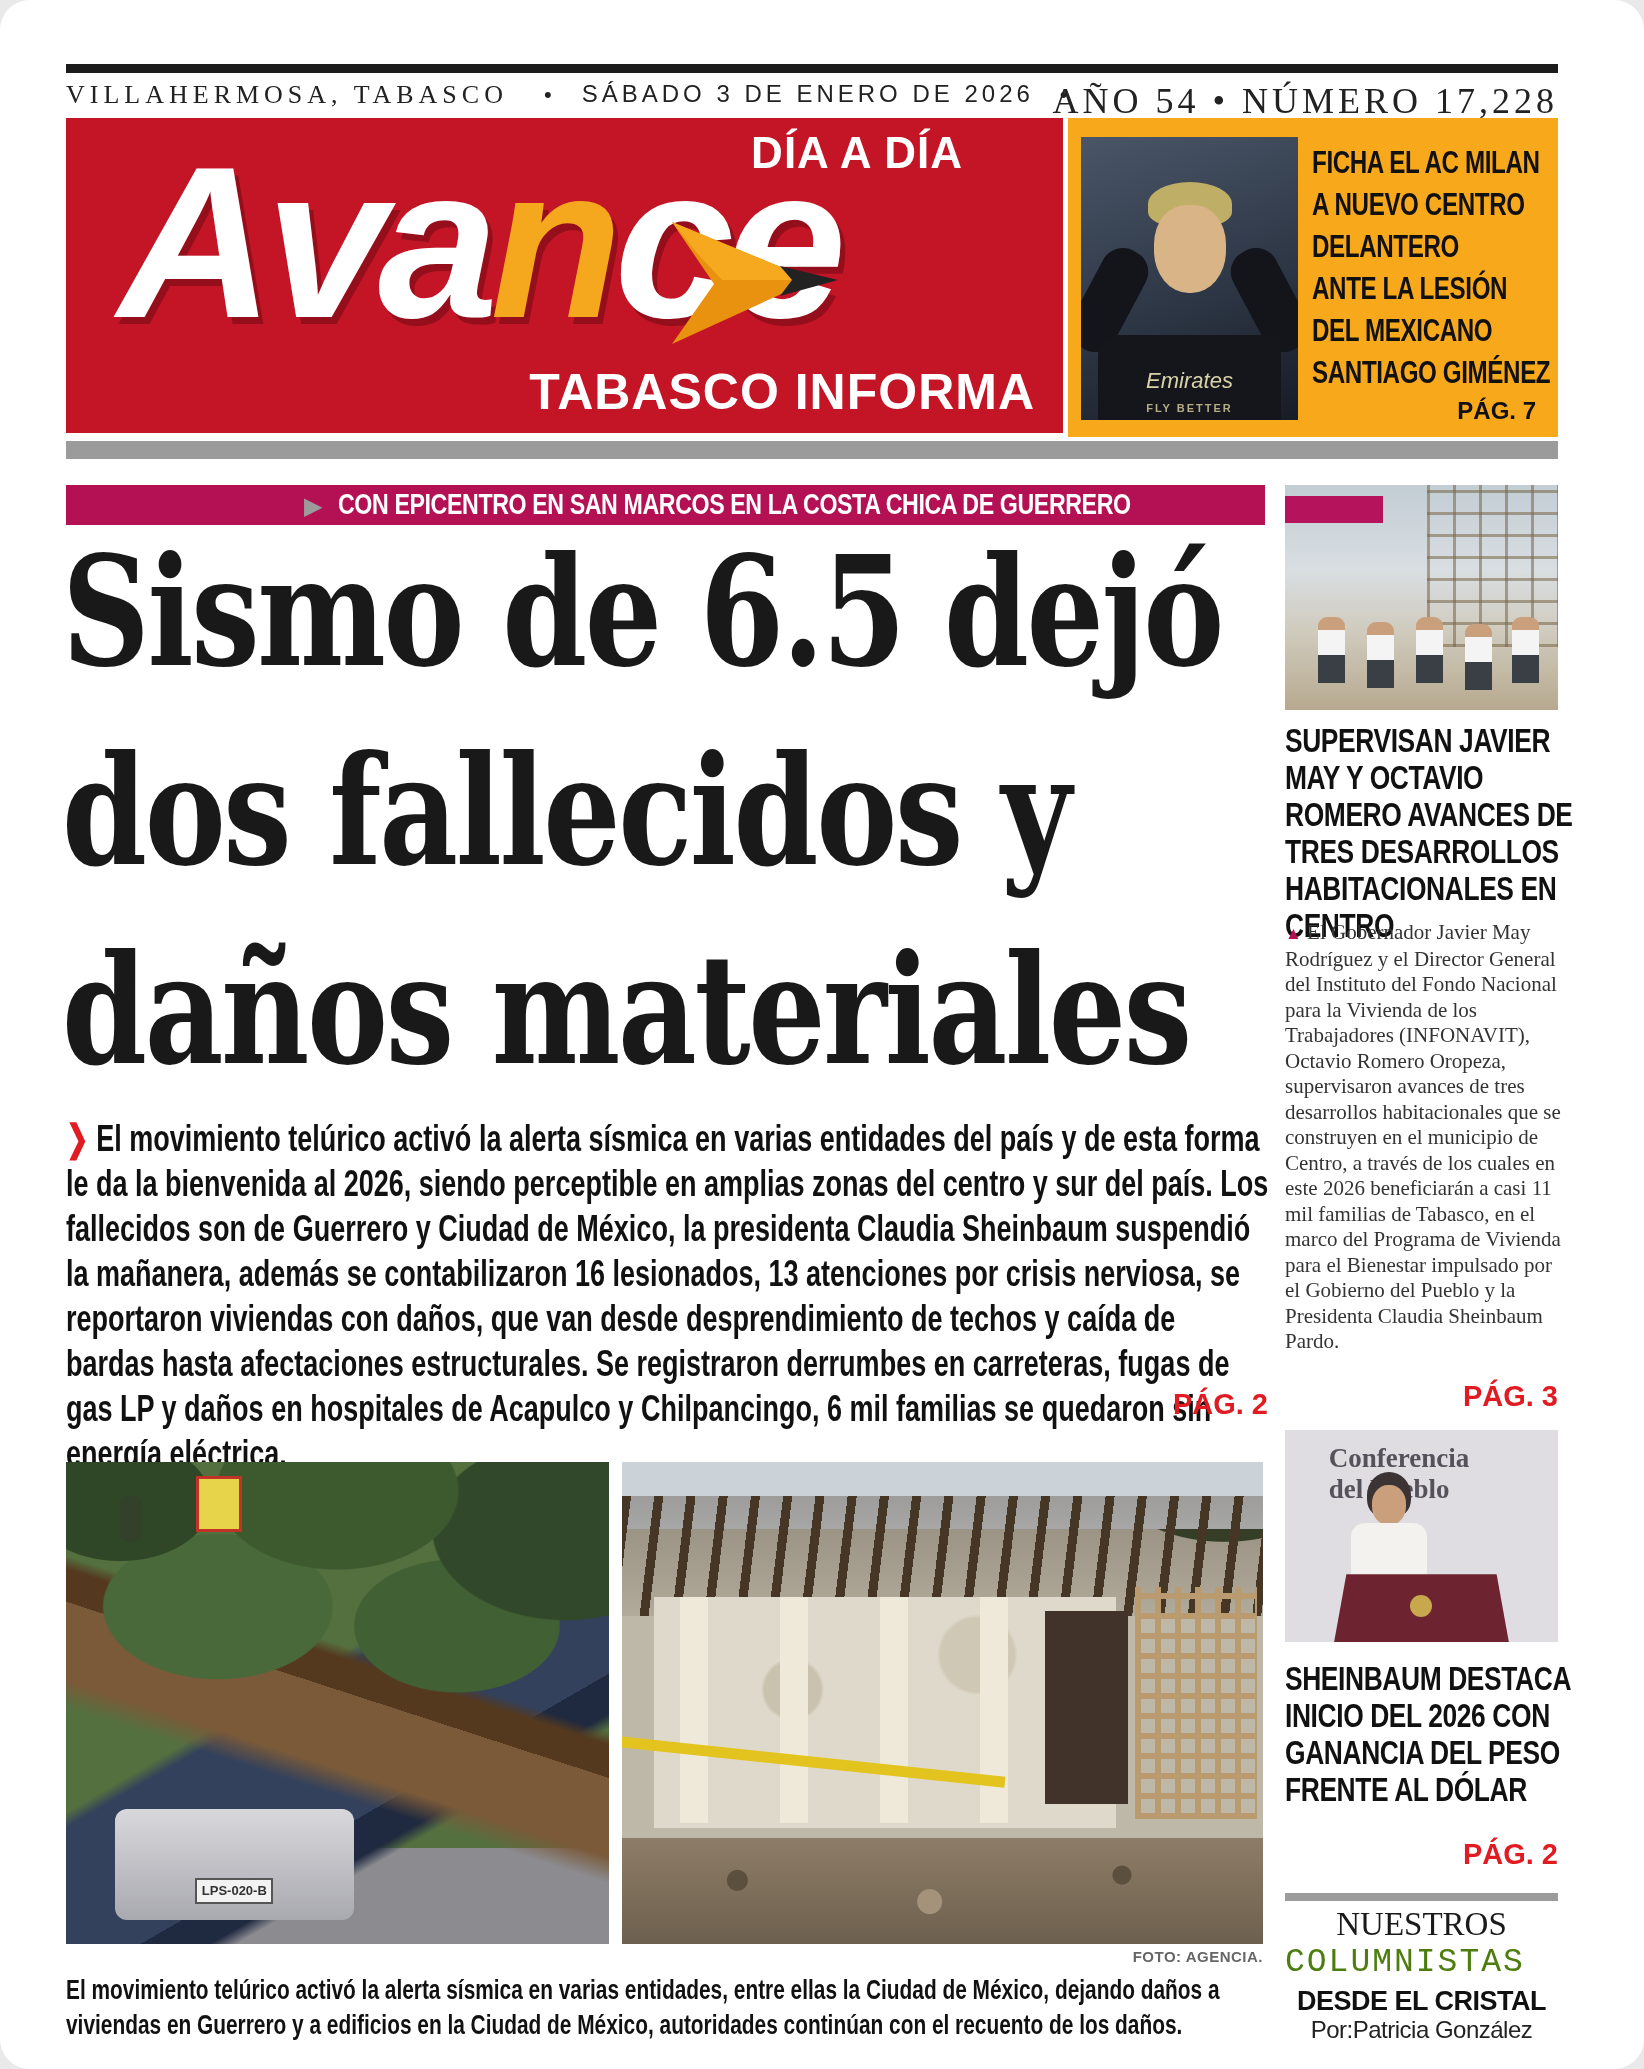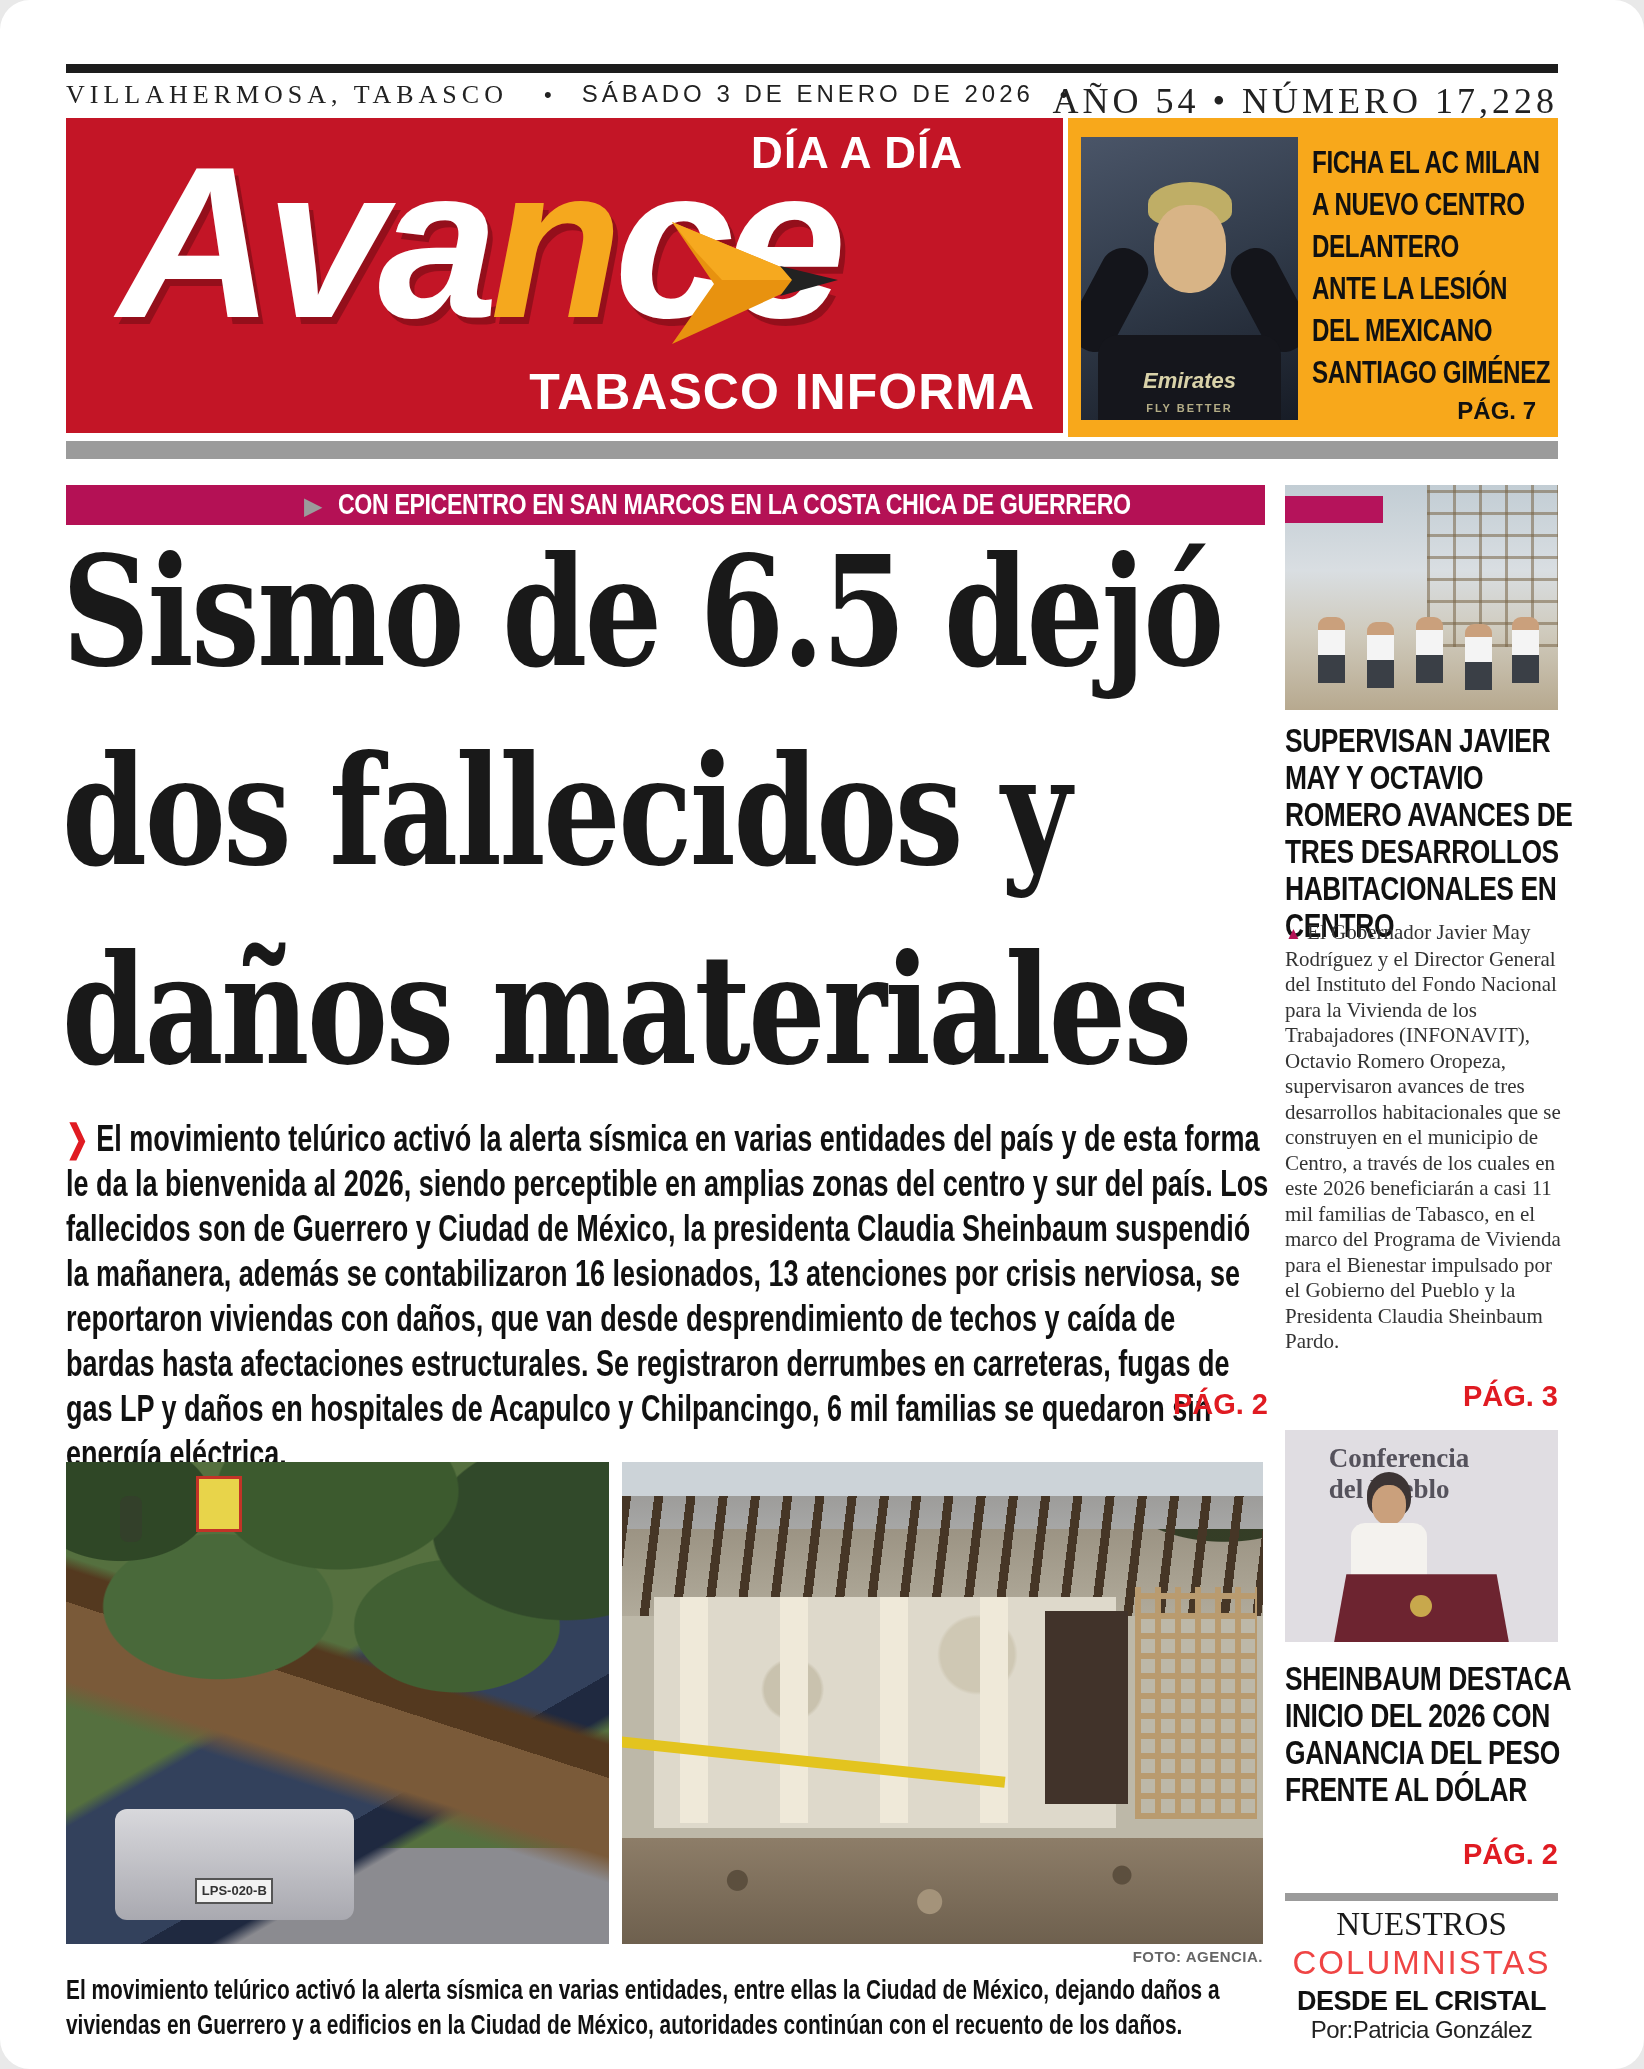--- a/index.html
+++ b/index.html
@@ -29,21 +29,21 @@
   .sports-photo{position:absolute;left:13px;top:19px;width:217px;height:283px;overflow:hidden;
       background:linear-gradient(160deg,#4a5568 0%,#303a49 50%,#171c26 100%);}
   .sp-hair{position:absolute;left:50%;top:16%;width:84px;height:44px;transform:translateX(-50%);
       background:#bfae66;border-radius:55% 55% 35% 35%;}
   .sp-head{position:absolute;left:50%;top:24%;width:72px;height:88px;transform:translateX(-50%);
       background:#d8b486;border-radius:44% 44% 48% 48%;}
   .sp-arm-l{position:absolute;left:2%;top:38%;width:48px;height:110px;background:#14151b;border-radius:22px;transform:rotate(28deg);}
   .sp-arm-r{position:absolute;right:2%;top:38%;width:48px;height:110px;background:#14151b;border-radius:22px;transform:rotate(-28deg);}
   .sp-jersey{position:absolute;left:8%;bottom:0;width:84%;height:30%;background:#15161c;border-radius:20px 20px 0 0;}
   .sp-jersey-text{position:absolute;left:0;right:0;bottom:26px;text-align:center;color:#d9d2a9;
-      font-style:italic;font-size:22px;font-weight:bold;}
+      font-style:italic;font-size:22px;font-weight:normal;}
   .sp-jersey-sub{position:absolute;left:0;right:0;bottom:6px;text-align:center;color:#b4ad86;
       font-size:11px;font-weight:bold;letter-spacing:2px;}
   .sports-text{position:absolute;left:244px;top:24px;width:240px;}
   .sports-line{transform:scaleX(.78);transform-origin:0 0;white-space:nowrap;
       font-weight:bold;font-size:31px;line-height:42px;color:#111;letter-spacing:-.5px;}
   .sports-pag{position:absolute;right:22px;bottom:12px;font-weight:bold;font-size:24px;color:#111;}
 
   
   .graystrip{left:66px;top:441px;width:1492px;height:18px;background:#9b9b9b;}
 
@@ -134,22 +134,22 @@
   .rp2-head{position:absolute;left:32%;top:26%;width:34px;height:40px;background:#caa07c;border-radius:46%;}
   .rp2-jacket{position:absolute;left:24%;top:44%;width:76px;height:60px;background:#f4f2ee;border-radius:14px 14px 0 0;}
   .rp2-podium{position:absolute;left:18%;bottom:0;width:64%;height:32%;background:#6d2430;
       clip-path:polygon(7% 0,93% 0,100% 100%,0 100%);}
   .rp2-emblem{position:absolute;left:50%;top:30%;transform:translateX(-50%);width:22px;height:22px;border-radius:50%;background:#c8a84c;}
   .rail-head2{left:1285px;top:1660px;}
   .pag-rail2{left:1398px;top:1838px;width:160px;text-align:right;color:#e01b22;font-weight:bold;font-size:29px;}
   .rail-rule{left:1285px;top:1893px;width:273px;height:8px;background:#9b9b9b;}
   .col-title1{left:1285px;top:1906px;width:273px;text-align:center;font-family:"Liberation Serif",serif;
       font-size:33px;color:#1a1a1a;}
-  .col-title2{left:1285px;top:1944px;width:273px;text-align:center;font-family:Liberation Sans, sans-serif;
-      font-size:33px;color:#ef4444;letter-spacing:2px;}
+  .col-title2{left:1285px;top:1944px;width:273px;font-family:Liberation Mono, monospace;
+      font-size:33px;color:#4d7c0f;letter-spacing:2px;}
   .col-name{left:1285px;top:1986px;width:273px;text-align:center;font-weight:bold;font-size:27px;color:#111;letter-spacing:-.5px;}
   .col-byline{left:1285px;top:2016px;width:273px;text-align:center;font-size:24px;color:#222;letter-spacing:-.5px;}
 </style>
 </head>
 <body>
 
 <div id="page">
 
   <div class="abs toprule"></div>
   <div class="abs dateline">

